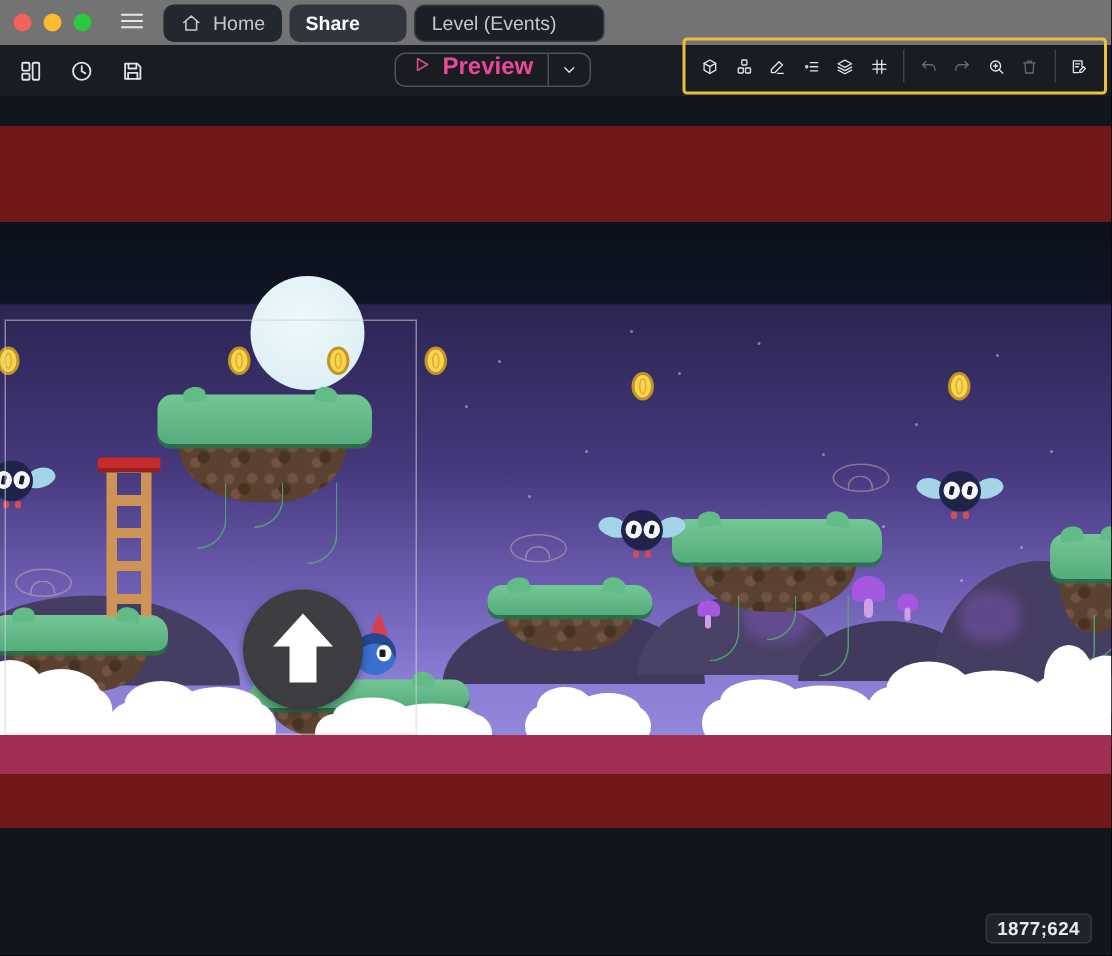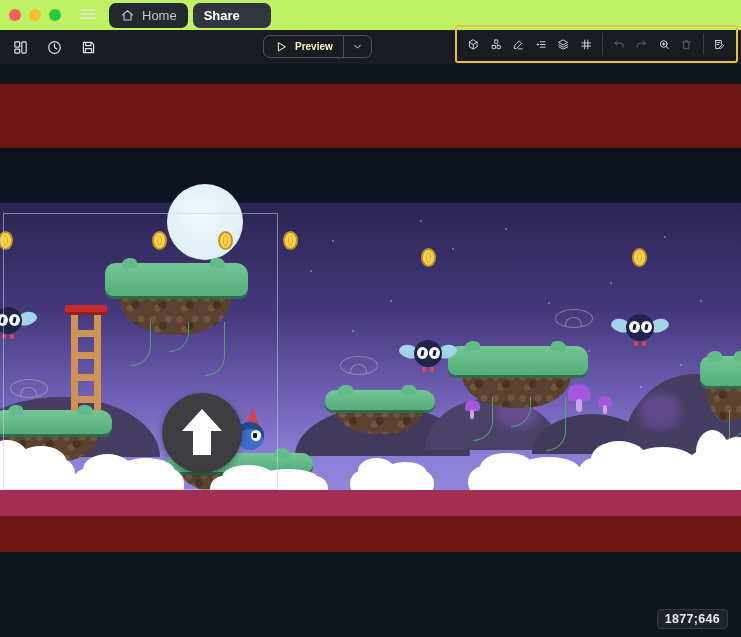--- a/index.html
+++ b/index.html
@@ -1,37 +1,37 @@
 <!DOCTYPE html>
 <html><head>
 <meta charset="utf-8">
 <style>
   html,body{margin:0;padding:0;background:#000;}
   *{box-sizing:border-box;font-family:"Liberation Sans",sans-serif;}
   #app{width:741px;height:637px;position:relative;background:#10161c;overflow:hidden;}
 
   
-  #titlebar{position:absolute;top:0;left:0;right:0;height:30px;background:#bef264;display:flex;align-items:center;padding-left:9px;}
+  #titlebar{position:absolute;top:0;left:0;right:0;height:30px;background:#737373;display:flex;align-items:center;padding-left:9px;}
   .light{width:12px;height:12px;border-radius:50%;margin-right:8px;}
   #menu-btn{background:none;border:none;padding:2px;width:26px;height:26px;color:#e3e6ea;margin:0 8px 0 6px;cursor:pointer;}
   #tabs{display:flex;align-items:center;height:100%;gap:5px;}
   .tab{height:25px;display:flex;align-items:center;gap:7px;padding:0 11px;border-radius:7px;color:#c3c8ce;font-size:13px;cursor:pointer;}
   .tab .icon{color:#c3c8ce;}
   .tab-home{background:#23272e;}
   .tab-level{background:#30353e;color:#fff;font-weight:bold;}
   .tab-level-events{background:#1c2026;border:1px solid #343a42;}
   .tab-close{width:13px;height:13px;color:#9aa0a8;display:inline-block;}
   .tab-close svg{width:100%;height:100%;}
 
   
   #toolbar{position:absolute;top:30px;left:0;right:0;height:34px;background:#191d23;}
   #toolbar-left{position:absolute;left:8px;top:0;height:100%;display:flex;align-items:center;gap:9px;}
   .tb-btn{width:25px;height:25px;background:none;border:none;color:#e0e3e7;padding:4px;cursor:pointer;}
   #preview-group{position:absolute;left:263px;top:5px;height:23px;display:flex;border:1px solid #4d535b;border-radius:7px;overflow:hidden;}
-  #preview-main{display:flex;align-items:center;gap:7px;background:none;border:none;border-right:1px solid #4d535b;color:#fef9c3;font-size:10px;font-weight:bold;padding:0 10px;cursor:pointer;}
+  #preview-main{display:flex;align-items:flex-start;gap:7px;background:none;border:none;border-right:1px solid #4d535b;color:#ec4899;font-size:16px;font-weight:bold;padding:0 10px;cursor:pointer;}
   #preview-caret{background:none;border:none;color:#dfe2e6;padding:0 7px;cursor:pointer;display:flex;align-items:center;}
   #share-btn{position:absolute;left:367px;top:4px;height:24px;background:#5a3df0;border:none;border-radius:7px;color:#fff;display:flex;align-items:center;gap:7px;padding:0 12px;font-size:12.5px;font-weight:bold;cursor:pointer;}
   #tool-strip{position:absolute;right:3px;top:-5px;width:283px;height:38px;border:2px solid #ecbf3c;border-radius:3px;display:flex;align-items:center;padding:0 8px;gap:6px;z-index:5;}
   .tool-btn{width:21px;height:21px;padding:2px;background:none;border:none;color:#e2e5e9;cursor:pointer;}
   .tool-btn.disabled{color:#656b73;cursor:default;}
   .strip-divider{width:1px;height:22px;background:#3b4149;margin:0 2px;}
 
   .icon{display:inline-block;line-height:0;}
   .icon svg,.tb-btn svg,.tool-btn svg,#menu-btn svg{width:100%;height:100%;stroke:currentColor;fill:none;stroke-width:1.7;stroke-linecap:round;stroke-linejoin:round;}
   .s13{width:13px;height:13px;} .s14{width:14px;height:14px;} .s15{width:15px;height:15px;}
@@ -108,20 +108,26 @@
           </svg></span></button>
     <div id="tabs">
         <div class="tab tab-home">
           <span class="icon" style="height: 15px; width: 15px;"><svg viewBox="0 0 24 24">
               <path d="M4 11.2 12 4.4l8 6.8M6.3 10v9.2h11.4V10"></path>
             </svg></span>
           <span class="tab-label">Home</span>
         </div>
         <div class="tab tab-level">
           <span class="tab-label">Share</span>
+          <span class="tab-close"><svg viewBox="0 0 24 24">
+              <path d="M6.5 6.5l11 11M17.5 6.5l-11 11"></path>
+            </svg></span>
+        </div>
+        <div class="tab tab-level-events">
+          <span class="tab-label">Level (Events)</span>
           <span class="tab-close"><svg viewBox="0 0 24 24">
               <path d="M6.5 6.5l11 11M17.5 6.5l-11 11"></path>
             </svg></span>
         </div>
       </div>
   </div>
 
   <div id="toolbar">
     <div id="toolbar-left">
         <button class="tb-btn"><svg viewBox="0 0 24 24">
@@ -327,16 +333,16 @@
         <div class="cloud" style="left: 578px; top: 394px; width: 128px; height: 40px;"></div>
         <div class="cloud" style="left: 688px; top: 386px; width: 75px; height: 48px;"></div>
         <div class="arrow-btn" style="left: 162px; top: 329px; width: 80px; height: 80px;"><svg viewBox="0 0 80 80">
             <path d="M40 16 60 38H49v24H31V38H20z" fill="#ffffff"></path>
           </svg></div>
         <div class="band" style="top: 20px; height: 64px; background: rgb(112, 24, 24);"></div>
         <div class="band" style="top: 426px; height: 26px; background: rgb(163, 46, 84);"></div>
         <div class="band" style="top: 452px; height: 36px; background: rgb(112, 24, 24);"></div>
         <div class="selection" style="left: 3px; top: 149px; width: 275px; height: 277px;"></div>
       </div>
-    <div id="coord-badge">1877;646</div>
+    <div id="coord-badge">1877;624</div>
   </div>
 
 </div>
 
 </body></html>

